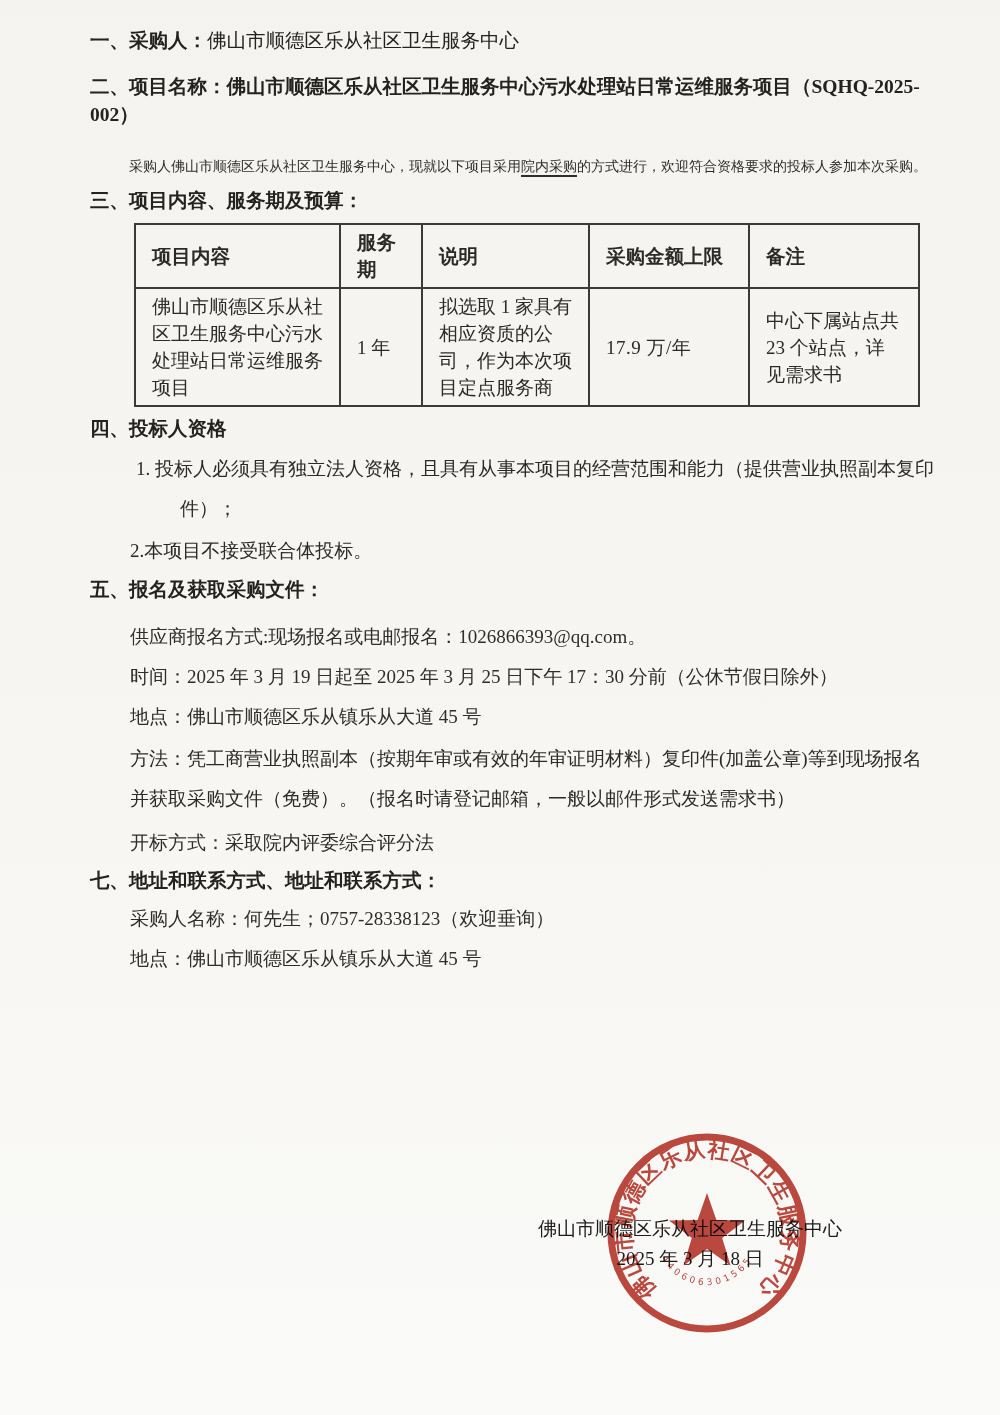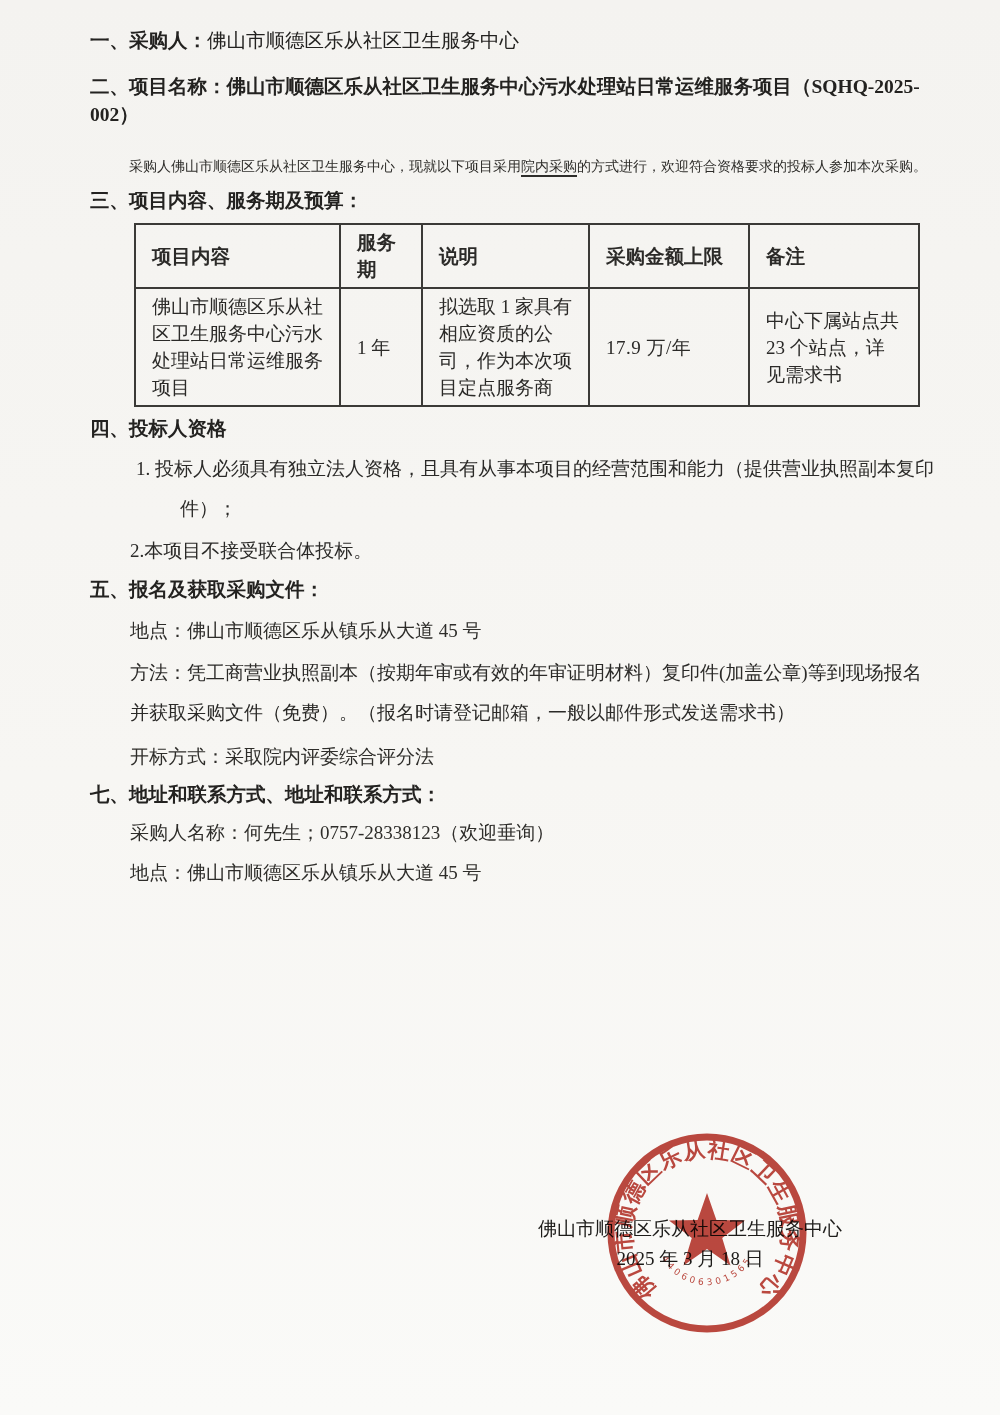--- a/index.html
+++ b/index.html
@@ -118,20 +118,22 @@
           <td>中心下属站点共 23 个站点，详见需求书</td>
         </tr>
       </tbody>
     </table>
 
     <div class="sec-heading mt-s4">四、投标人资格</div>
     <div class="qual-item1 mt-item1">1.  投标人必须具有独立法人资格，且具有从事本项目的经营范围和能力（提供营业执照副本复印件）；</div>
     <div class="qual-item2 mt-0">2.本项目不接受联合体投标。</div>
 
     <div class="sec-heading mt-s5">五、报名及获取采购文件：</div>
+    <div class="body-line mt-reg">供应商报名方式:现场报名或电邮报名：1026866393@qq.com。</div>
+    <div class="body-line mt-12">时间：2025 年 3 月 19 日起至 2025 年 3 月 25 日下午 17：30 分前（公休节假日除外）</div>
     <div class="body-line mt-12">地点：佛山市顺德区乐从镇乐从大道 45 号</div>
     <div class="method-para mt-8">方法：凭工商营业执照副本（按期年审或有效的年审证明材料）复印件(加盖公章)等到现场报名并获取采购文件（免费）。（报名时请登记邮箱，一般以邮件形式发送需求书）</div>
 
     <div class="body-line mt-10">开标方式：采取院内评委综合评分法</div>
 
     <div class="sec-heading mt-10">七、地址和联系方式、地址和联系方式：</div>
     <div class="body-line mt-10">采购人名称：何先生；0757-28338123（欢迎垂询）</div>
     <div class="body-line mt-12">地点：佛山市顺德区乐从镇乐从大道 45 号</div>
 
   </div>

